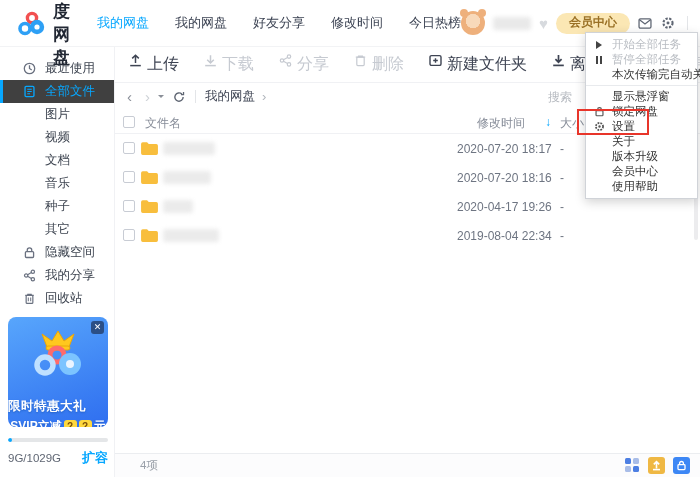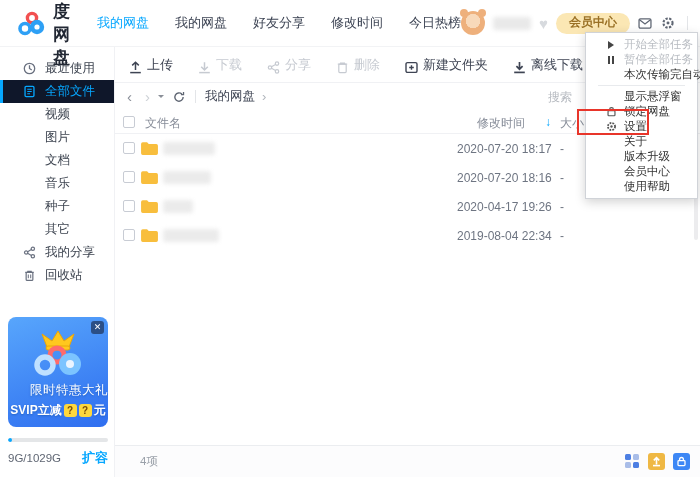--- a/index.html
+++ b/index.html
@@ -27,48 +27,48 @@
   .tb-sep { width:1px; height:14px; background:#e3e5e8; margin:0 3px; }
   .wc { width:14px; height:14px; display:flex; align-items:center; justify-content:center; cursor:pointer; color:#4a4f59; }
 
   
   .sidebar { position:absolute; left:0; top:47px; bottom:0; width:115px; border-right:1px solid #f0f1f4; background:#fff; z-index:5;}
   .s-list { padding-top:10px; }
   .s-item { height:23px; display:flex; align-items:center; padding-left:23px; cursor:pointer; position:relative; }
   .s-ico { width:14px; height:14px; margin-right:8px; color:#6a7180; flex:none; display:flex; align-items:center; }
   .s-ico svg { width:13px; height:13px; }
   .s-label { font-size:12.5px; color:#3d4450; white-space:nowrap; }
-  .s-item.active { background:#0f172a; }
+  .s-item.active { background:#404040; }
   .s-item.active::before { content:""; position:absolute; left:0; top:0; bottom:0; width:3px; background:#06a7ff; }
   .s-item.active .s-label { color:#06a7ff; }
   .s-item.active .s-ico { color:#06a7ff; }
 
   .promo { position:absolute; left:8px; top:270px; width:100px; height:110px; border-radius:8px;
            background:linear-gradient(160deg,#58a6fc 0%,#3a7ef3 70%,#2f6ef0 100%); cursor:pointer; overflow:hidden; }
   .promo-close { position:absolute; right:4px; top:4px; width:13px; height:13px; background:#2b4f86; color:#fff;
                  border-radius:3px; font-size:9px; line-height:13px; text-align:center; cursor:pointer; }
   .promo-art { display:block; margin:12px auto 0; }
-  .promo-l1 { text-align:right; color:#fff; font-weight:400; font-size:12.5px; margin-top:3px;
+  .promo-l1 { text-align:left; color:#fff; font-weight:700; font-size:12.5px; margin-top:19px;
               text-shadow:0 1px 2px rgba(23,82,170,.65); letter-spacing:.5px;}
   .promo-l2 { text-align:center; color:#fff; font-weight:700; font-size:12px; margin-top:3px;
               text-shadow:0 1px 2px rgba(23,82,170,.65); display:flex; justify-content:center; align-items:center; gap:2px;}
   .qbox { display:inline-block; width:13px; height:13px; background:#ffd83d; color:#7a4d08; border-radius:3px;
           font-size:10px; line-height:13px; text-align:center; text-shadow:none; }
 
   .storage { position:absolute; left:8px; bottom:10px; width:100px; }
   .st-bar { height:4px; background:#e4e6e8; border-radius:2px; overflow:hidden; }
   .st-fill { height:100%; background:#06a7ff; border-radius:2px; }
   .st-row { display:flex; justify-content:space-between; align-items:center; margin-top:7px; }
   .st-used { font-size:11.5px; color:#5f6673; }
   .st-expand { font-size:13px; color:#06a7ff; font-weight:700; cursor:pointer; text-decoration:none; }
 
   
   .main { position:absolute; left:115px; top:47px; right:0; bottom:0; background:#fff; }
   .toolbar { height:36px; border-bottom:1px solid #f0f1f4; display:flex; align-items:center; padding-left:14px; gap:25px; }
-  .t-btn { display:flex; align-items:flex-end; gap:5px; font-size:13px; color:#3e4453; cursor:pointer; white-space:nowrap;}
+  .t-btn { display:flex; align-items:flex-start; gap:5px; font-size:16px; color:#3e4453; cursor:pointer; white-space:nowrap;}
   .t-btn svg { width:13px; height:13px; }
   .t-btn.disabled { color:#c6cad1; cursor:default; }
   .caret { width:0; height:0; border-left:3.5px solid transparent; border-right:3.5px solid transparent;
            border-top:4px solid #9aa0a9; margin-left:2px; }
   .t-btn.disabled .caret { border-top-color:#d3d6db; }
   .dots { display:flex; gap:2.5px; }
   .dots i { width:2.5px; height:2.5px; border-radius:50%; background:currentColor; }
 
   .crumbbar { height:27px; display:flex; align-items:center; padding-left:12px; position:relative; }
   .nav-ch { font-size:15px; line-height:1; cursor:pointer; }
@@ -90,35 +90,35 @@
 
   .frow { height:29px; position:relative; cursor:pointer; }
   .frow .cb { left:8px; top:8px; }
   .folder-ic { position:absolute; left:25px; top:7px; width:19px; height:15px; }
   .fname-blur { position:absolute; left:48px; top:8px; height:13px; background:#ebebeb; border-radius:3px; filter:blur(2px); }
   .fmod { position:absolute; left:342px; top:8px; font-size:12px; color:#6e7582; }
   .fsize { position:absolute; left:445px; top:8px; font-size:12px; color:#6e7582; }
 
   .scroll-thumb { position:absolute; right:2px; top:148px; width:4px; height:45px; background:#ececee; border-radius:2px; }
 
-  .statusbar { position:absolute; left:0; right:0; bottom:0; height:32px; border-top:1px solid #ebedf0;
+  .statusbar { position:absolute; left:0; right:0; bottom:0; height:24px; border-top:1px solid #ebedf0;
                background:#fcfcfd; display:flex; align-items:center; padding:0 10px 0 25px; }
   .sb-count { font-size:11.5px; color:#9aa0a9; }
   .sb-icons { margin-left:auto; display:flex; align-items:center; gap:8px; }
   .grid-ic { width:15px; height:15px; display:grid; grid-template-columns:6px 6px; grid-template-rows:6px 6px; gap:2px; cursor:pointer;}
   .grid-ic i { border-radius:1.5px; }
   .grid-ic i:nth-child(1){background:#4d7fe3;} .grid-ic i:nth-child(2){background:#a9bde8;}
   .grid-ic i:nth-child(3){background:#a9bde8;} .grid-ic i:nth-child(4){background:#4d7fe3;}
   .sq-btn { width:17px; height:17px; border-radius:3px; display:flex; align-items:center; justify-content:center; cursor:pointer;}
   .sq-yellow { background:#efb844; } .sq-blue { background:#3d87f5; }
   .sq-btn svg { width:11px; height:11px; }
 
   
   .ctx-menu { position:absolute; left:585px; top:32px; width:113px; background:#fff; border:1px solid #d0d3d8;
-              box-shadow:0 3px 10px rgba(0,0,0,.18); z-index:50; padding:4px 12px; }
+              box-shadow:0 3px 10px rgba(0,0,0,.18); z-index:50; padding:4px 0; }
   .m-item { height:15px; display:flex; align-items:center; position:relative; cursor:pointer; }
   .m-ico { position:absolute; left:6px; width:14px; display:flex; justify-content:center; align-items:center; color:#555; }
   .m-label { margin-left:26px; font-size:11.5px; color:#333; white-space:nowrap; }
   .m-item.disabled .m-label { color:#b8bcc2; cursor:default; }
   .m-divider { height:1px; background:#e8eaed; margin:3px 0; }
   .play-tri { width:0; height:0; border-top:4px solid transparent; border-bottom:4px solid transparent; border-left:6px solid #444; }
   .pause-bars { display:flex; gap:2px; } .pause-bars i { width:2px; height:8px; background:#444; }
   .m-ico svg { width:11px; height:11px; }
 
   .annotation-red { position:absolute; left:577px; top:109px; width:72px; height:26px;
@@ -180,41 +180,50 @@
       <span class="s-ico">
         <svg viewBox="0 0 14 14">
             <rect x="2.2" y="1.4" width="9.6" height="11.2" rx="1.2" fill="none" stroke="currentColor" stroke-width="1.4"></rect>
             <path d="M4.6 4.6 h4.8 M4.6 7 h4.8 M4.6 9.4 h3" stroke="currentColor" stroke-width="1.2"></path>
           </svg>
       </span>
       <span class="s-label">全部文件</span>
     </div>
     <div class="s-item">
       <span class="s-ico"></span>
+      <span class="s-label">图片</span>
+    </div>
+    <div class="s-item">
+      <span class="s-ico"></span>
       <span class="s-label">视频</span>
     </div>
     <div class="s-item">
       <span class="s-ico"></span>
-      <span class="s-label">图片</span>
-    </div>
-    <div class="s-item">
-      <span class="s-ico"></span>
       <span class="s-label">文档</span>
     </div>
     <div class="s-item">
       <span class="s-ico"></span>
       <span class="s-label">音乐</span>
     </div>
     <div class="s-item">
       <span class="s-ico"></span>
       <span class="s-label">种子</span>
     </div>
     <div class="s-item">
       <span class="s-ico"></span>
       <span class="s-label">其它</span>
+    </div>
+    <div class="s-item">
+      <span class="s-ico">
+        <svg viewBox="0 0 14 14">
+            <rect x="2.6" y="6" width="8.8" height="6.4" rx="1" fill="none" stroke="currentColor" stroke-width="1.4"></rect>
+            <path d="M4.6 6 V4.4 a2.4 2.4 0 014.8 0 V6" fill="none" stroke="currentColor" stroke-width="1.4"></path>
+          </svg>
+      </span>
+      <span class="s-label">隐藏空间</span>
     </div>
     <div class="s-item">
       <span class="s-ico">
         <svg viewBox="0 0 14 14">
             <circle cx="3.4" cy="7" r="1.8" fill="none" stroke="currentColor" stroke-width="1.3"></circle>
             <circle cx="10.6" cy="3" r="1.8" fill="none" stroke="currentColor" stroke-width="1.3"></circle>
             <circle cx="10.6" cy="11" r="1.8" fill="none" stroke="currentColor" stroke-width="1.3"></circle>
             <path d="M5 6.2 L9 3.8 M5 7.8 L9 10.2" stroke="currentColor" stroke-width="1.2"></path>
           </svg>
       </span>

